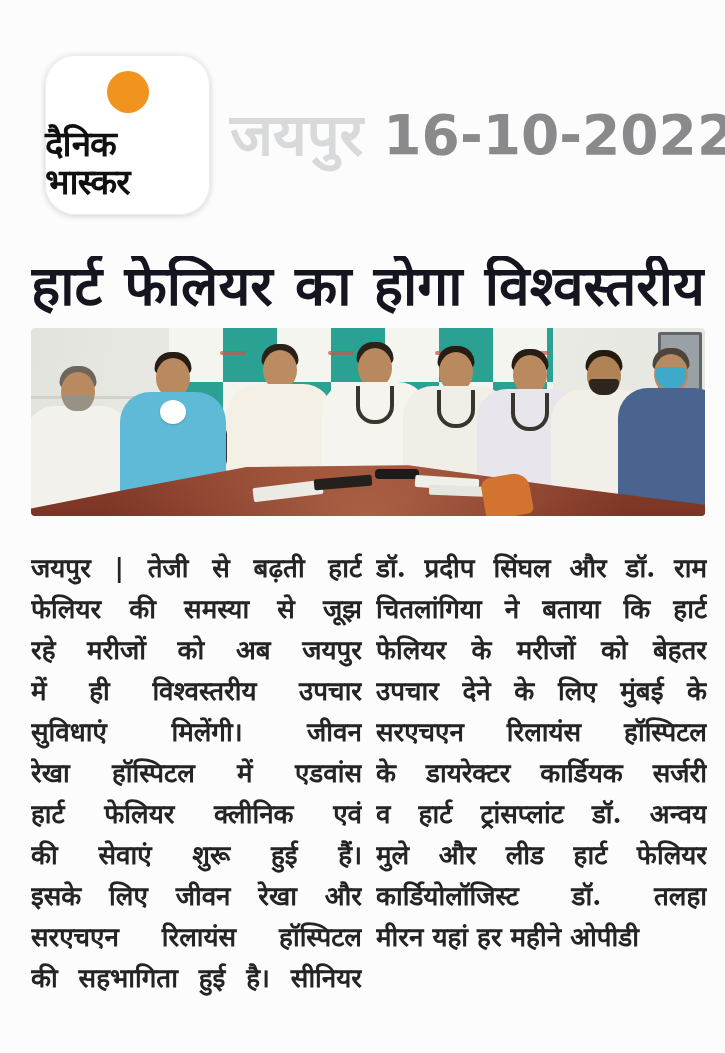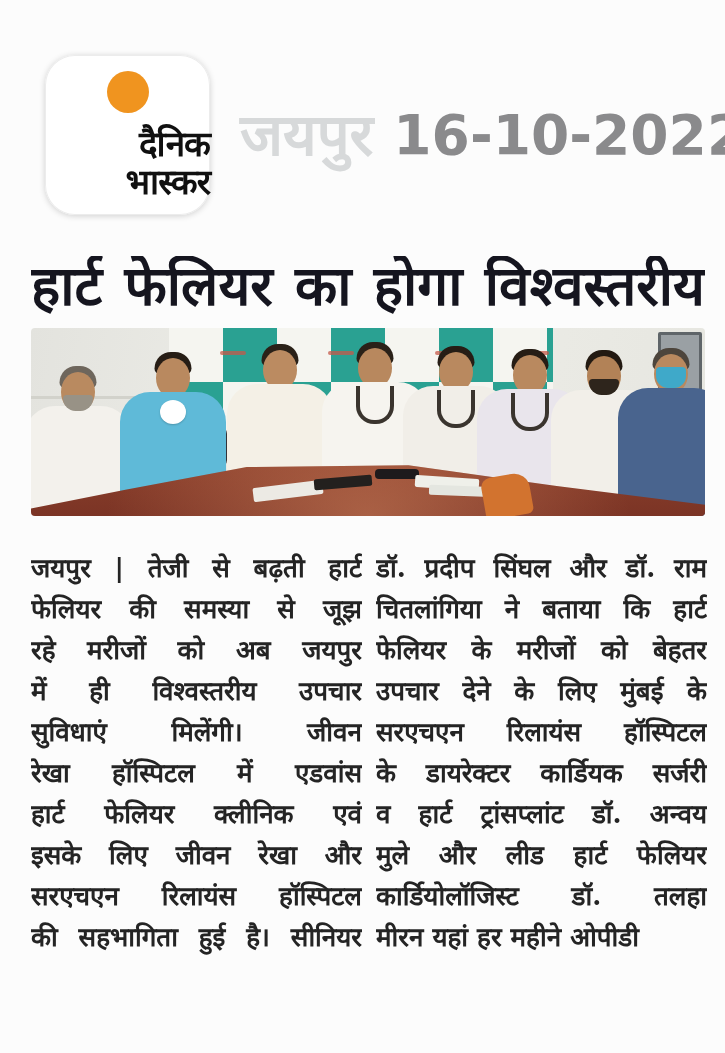--- a/index.html
+++ b/index.html
@@ -14,26 +14,26 @@
   .logo-card{
     width:165px;height:160px;background:#ffffff;border-radius:30px;
     box-shadow:0 1px 6px rgba(0,0,0,.18), inset 0 0 0 1px #ececec;
     position:relative;flex:0 0 auto;
   }
   .logo-sun{
     position:absolute;top:16px;left:50%;transform:translateX(-50%);
     width:42px;height:42px;border-radius:50%;background:var(--sun,#F0941F);
   }
   .logo-text{
-    position:absolute;bottom:14px;left:0;right:0;text-align:right;
+    position:absolute;bottom:14px;left:0;right:0;text-align:left;
     color:#101010;font-weight:bold;font-size:35px;line-height:38px;
     font-family:"DejaVu Sans",sans-serif;letter-spacing:-1px;
   }
   .city{
-    margin-left:30px;font-size:58px;font-weight:bold;color:var(--city-gray,#d7d9da);
+    margin-left:20px;font-size:58px;font-weight:bold;color:var(--city-gray,#d7d9da);
     line-height:1;white-space:nowrap;
   }
   .date{
     margin-left:20px;font-size:55px;font-weight:bold;color:var(--date-gray,#8a8a8c);
     line-height:1;letter-spacing:0px;white-space:nowrap;
   }
 
   
   .headline{
     position:absolute;top:256px;left:31px;width:674px;max-height:62px;overflow:hidden;
@@ -205,20 +205,21 @@
 
 <div class="body-text">
   <div class="col col-left">
       <div class="line">जयपुर | तेजी से बढ़ती हार्ट</div>
       <div class="line">फेलियर की समस्या से जूझ</div>
       <div class="line">रहे मरीजों को अब जयपुर</div>
       <div class="line">में ही विश्वस्तरीय उपचार</div>
       <div class="line">सुविधाएं मिलेंगी। जीवन</div>
       <div class="line">रेखा हॉस्पिटल में एडवांस</div>
       <div class="line">हार्ट फेलियर क्लीनिक एवं</div>
+      <div class="line">की सेवाएं शुरू हुई हैं।</div>
       <div class="line">इसके लिए जीवन रेखा और</div>
       <div class="line">सरएचएन रिलायंस हॉस्पिटल</div>
       <div class="line">की सहभागिता हुई है। सीनियर</div>
     </div>
   <div class="col col-right">
       <div class="line">डॉ. प्रदीप सिंघल और डॉ. राम</div>
       <div class="line">चितलांगिया ने बताया कि हार्ट</div>
       <div class="line">फेलियर के मरीजों को बेहतर</div>
       <div class="line">उपचार देने के लिए मुंबई के</div>
       <div class="line">सरएचएन रिलायंस हॉस्पिटल</div>

